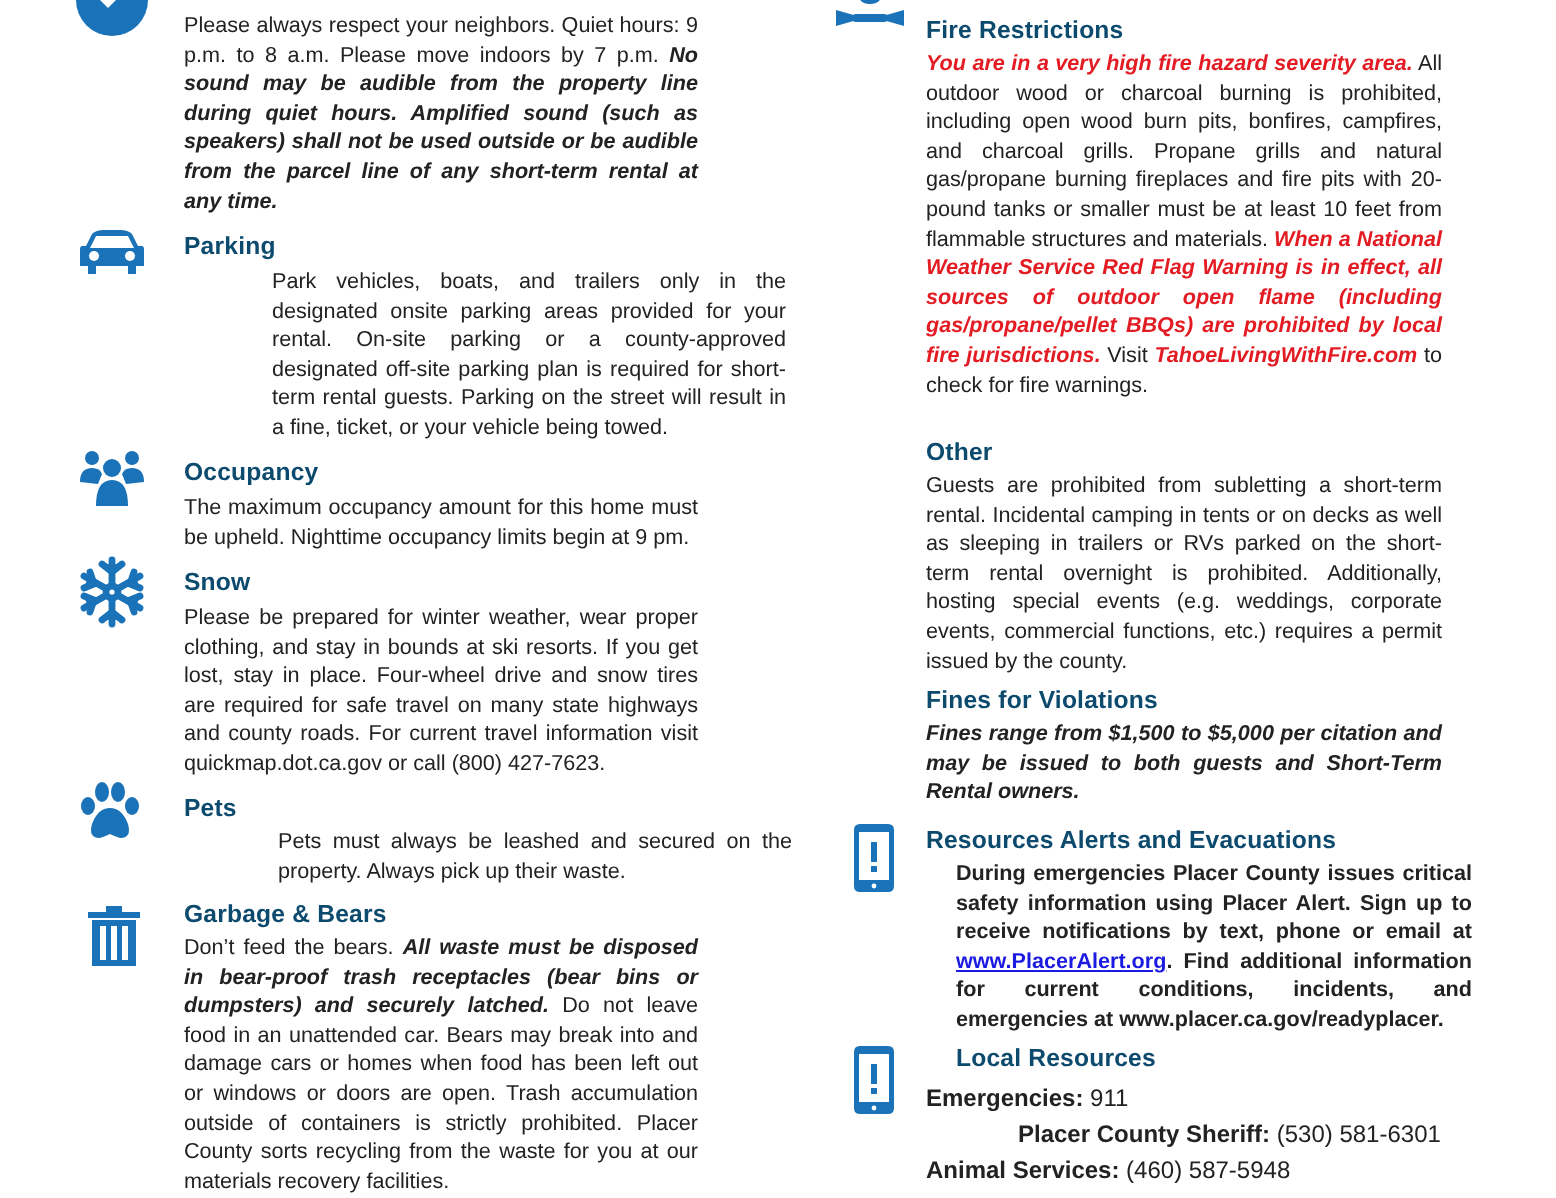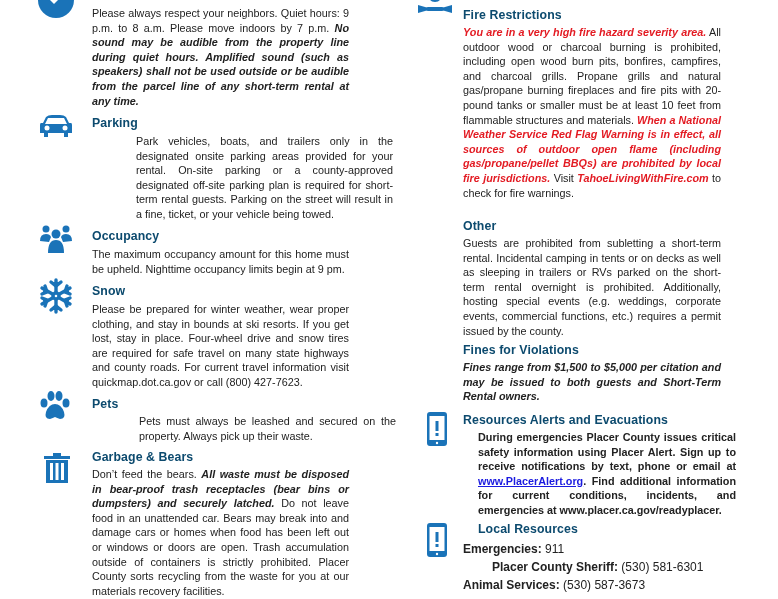--- a/index.html
+++ b/index.html
@@ -148,19 +148,19 @@
         <path d="M3 0 L17 0 Q20 0 20 3 L20 31 Q20 34 17 34 L3 34 Q0 34 0 31 L0 3 Q0 0 3 0 Z M2.5 4 L2.5 28 L17.5 28 L17.5 4 Z" fill-rule="evenodd"></path>
         <rect x="8.5" y="9" width="3" height="10"></rect>
         <rect x="8.5" y="21" width="3" height="3"></rect>
         <circle cx="10" cy="31" r="1.2" fill="#fff"></circle>
       </svg>
   </div>
   <div class="heading" style="left:78px; top:522px;">Local Resources</div>
   <div class="res-line" style="left:63px; top:542px;">
     <span class="lbl">Emergencies:</span><span> 911</span>
   </div>
-  <div class="res-line" style="left:46px; top:560px;padding-left:46px;">
+  <div class="res-line" style="left:63px; top:560px;padding-left:46px;">
     <span class="lbl">Placer County Sheriff:</span><span> (530) 581-6301</span>
   </div>
   <div class="res-line" style="left:63px; top:578px;">
-    <span class="lbl">Animal Services:</span><span> (530) 587-3673</span>
+    <span class="lbl">Animal Services:</span><span> (460) 587-5948</span>
   </div>
 </div>
 
 </body></html>

